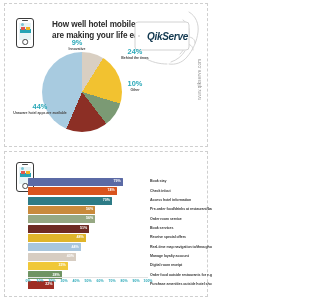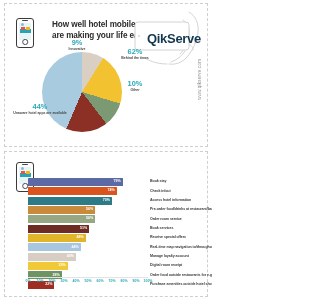--- a/index.html
+++ b/index.html
@@ -37,21 +37,21 @@
   
   .title{position:absolute;color:#2b2b2b;font-weight:bold;line-height:1.28;}
   .title-top{left:47px;top:16px;width:110px;font-size:8.2px;letter-spacing:-0.1px;}
 
   
   .hand-wrap{position:absolute;overflow:hidden;}
   .hand-top{right:6px;top:6px;width:76px;height:56px;}
   .hand-svg{position:absolute;right:0;top:0;}
   .logo{position:absolute;font-weight:bold;color:#0f3d56;white-space:nowrap;}
   .logo .q{color:#12384f;}
-  .logo-top{left:22px;top:21px;font-size:13px;letter-spacing:-0.3px;}
+  .logo-top{left:22px;top:21px;font-size:10px;letter-spacing:-0.3px;font-style:italic;}
 
   
   .vurl{position:absolute;right:0px;top:86px;width:10px;
         font-size:4.6px;color:#8a8a8a;letter-spacing:0.2px;white-space:nowrap;
         transform-origin:left top;transform:rotate(-90deg) translate(-100%,0);
         transform-box:border-box;}
 
   
   .pie-wrap{position:absolute;left:37px;top:48px;width:80px;height:80px;}
   .pie{width:80px;height:80px;border-radius:50%;}
@@ -122,21 +122,21 @@
     <div class="pie-wrap">
       <div class="pie" id="pie-disc" style="background: conic-gradient(rgb(217, 207, 194) 0deg, rgb(217, 207, 194) 32.08deg, rgb(242, 194, 48) 32.08deg, rgb(242, 194, 48) 106.93deg, rgb(123, 154, 116) 106.93deg, rgb(123, 154, 116) 142.57deg, rgb(140, 47, 37) 142.57deg, rgb(140, 47, 37) 203.17deg, rgb(168, 203, 224) 203.17deg, rgb(168, 203, 224) 360deg);"></div>
     </div>
 
     <div class="plabel pl-innov">
       <span class="pct">9%</span>
       <span class="cap">Innovative</span>
     </div>
 
     <div class="plabel pl-behind">
-      <span class="pct">62%</span>
+      <span class="pct">24%</span>
       <span class="cap">Behind the times</span>
     </div>
 
     <div class="plabel pl-other">
       <span class="pct">10%</span>
       <span class="cap">Other</span>
     </div>
 
 
     <div class="plabel pl-unaware">

